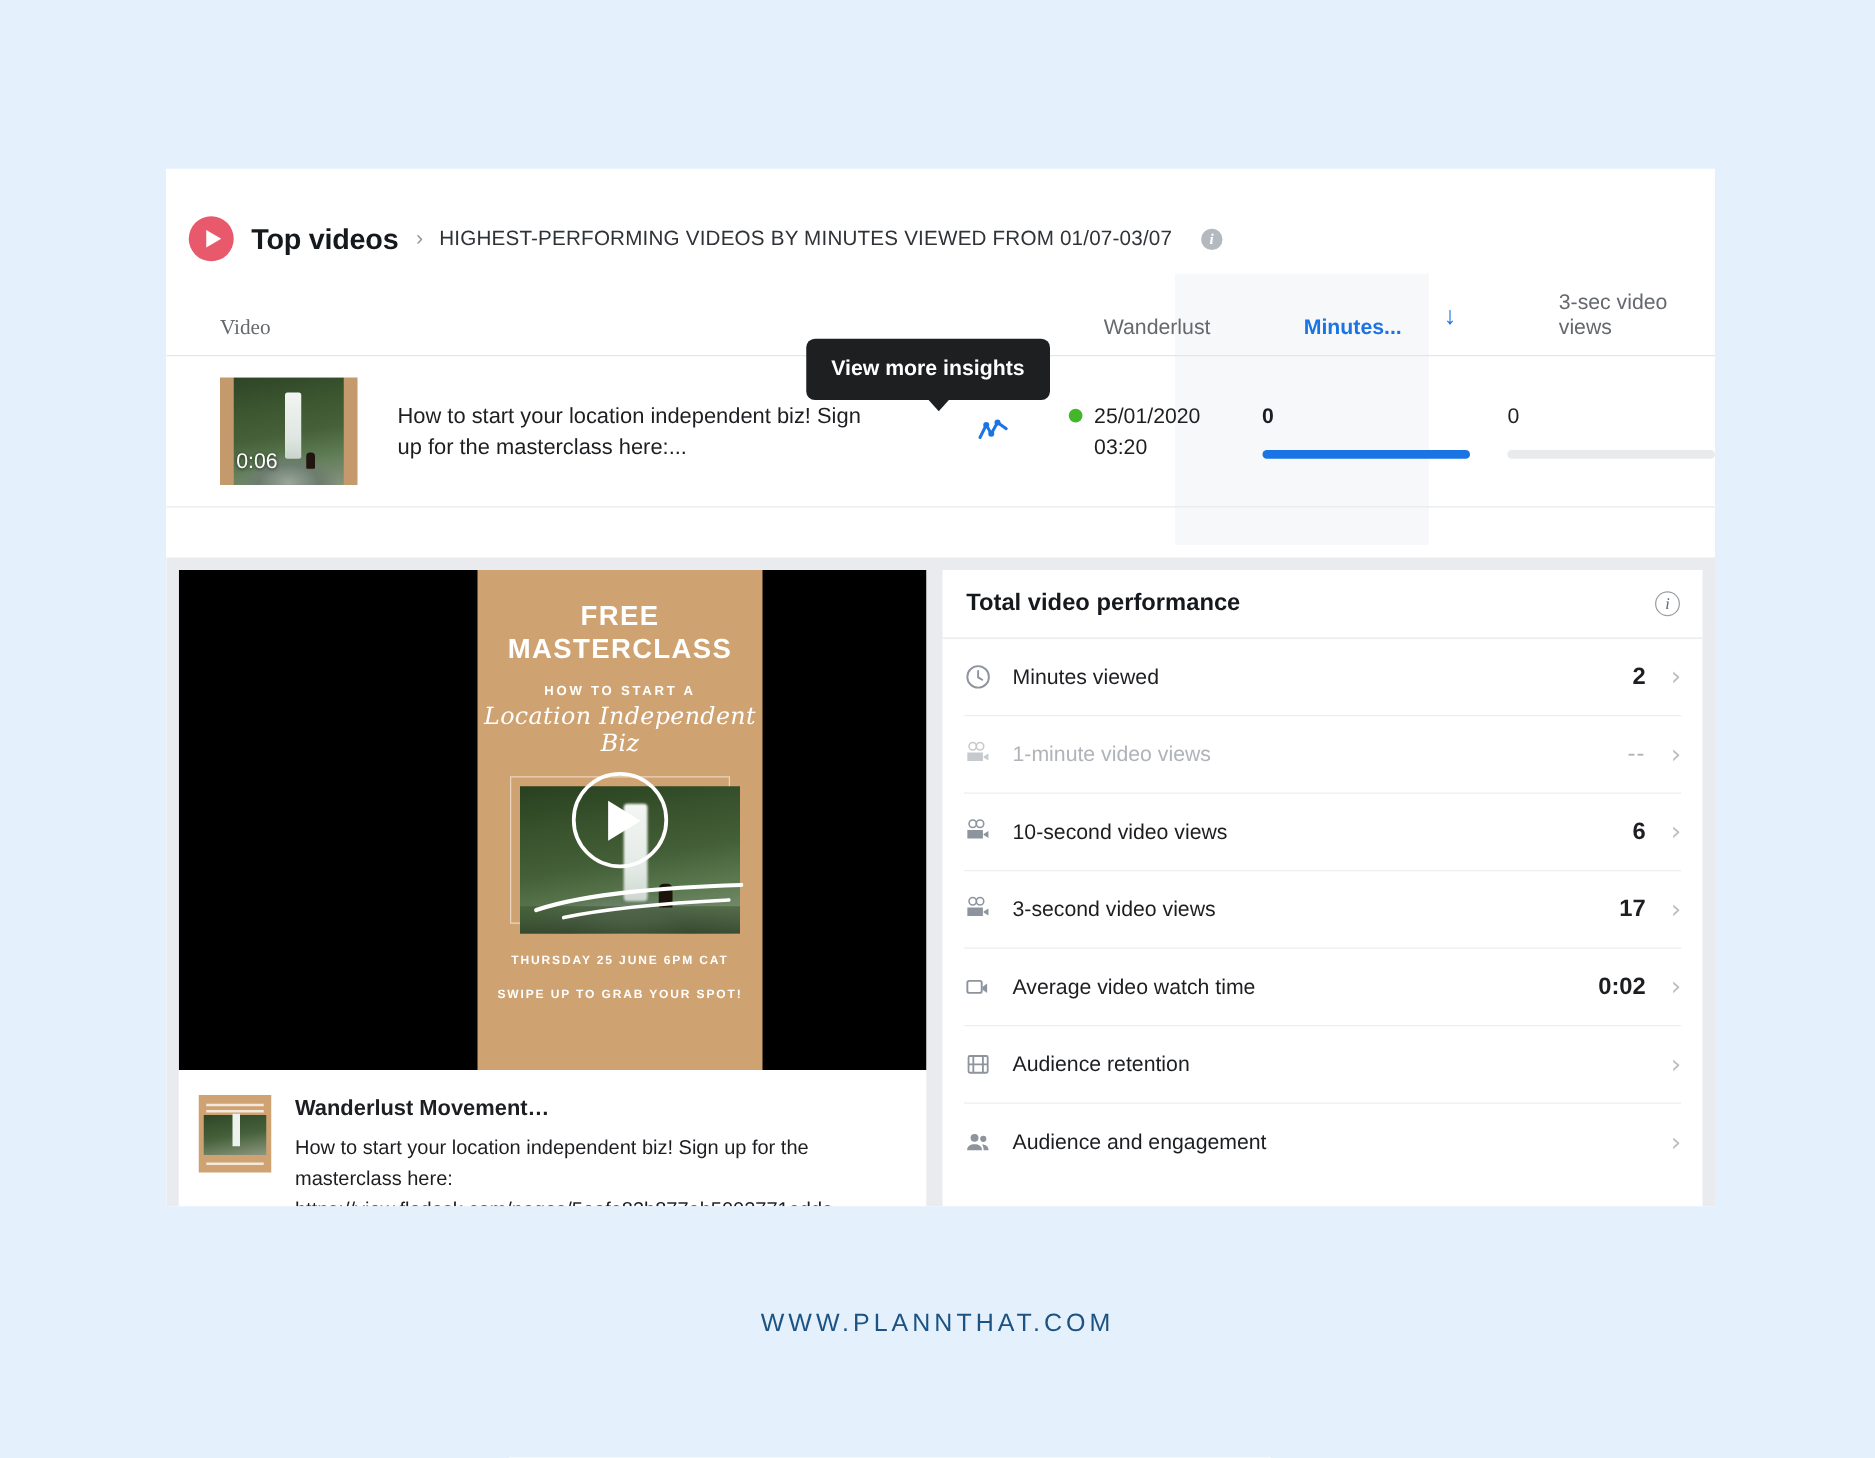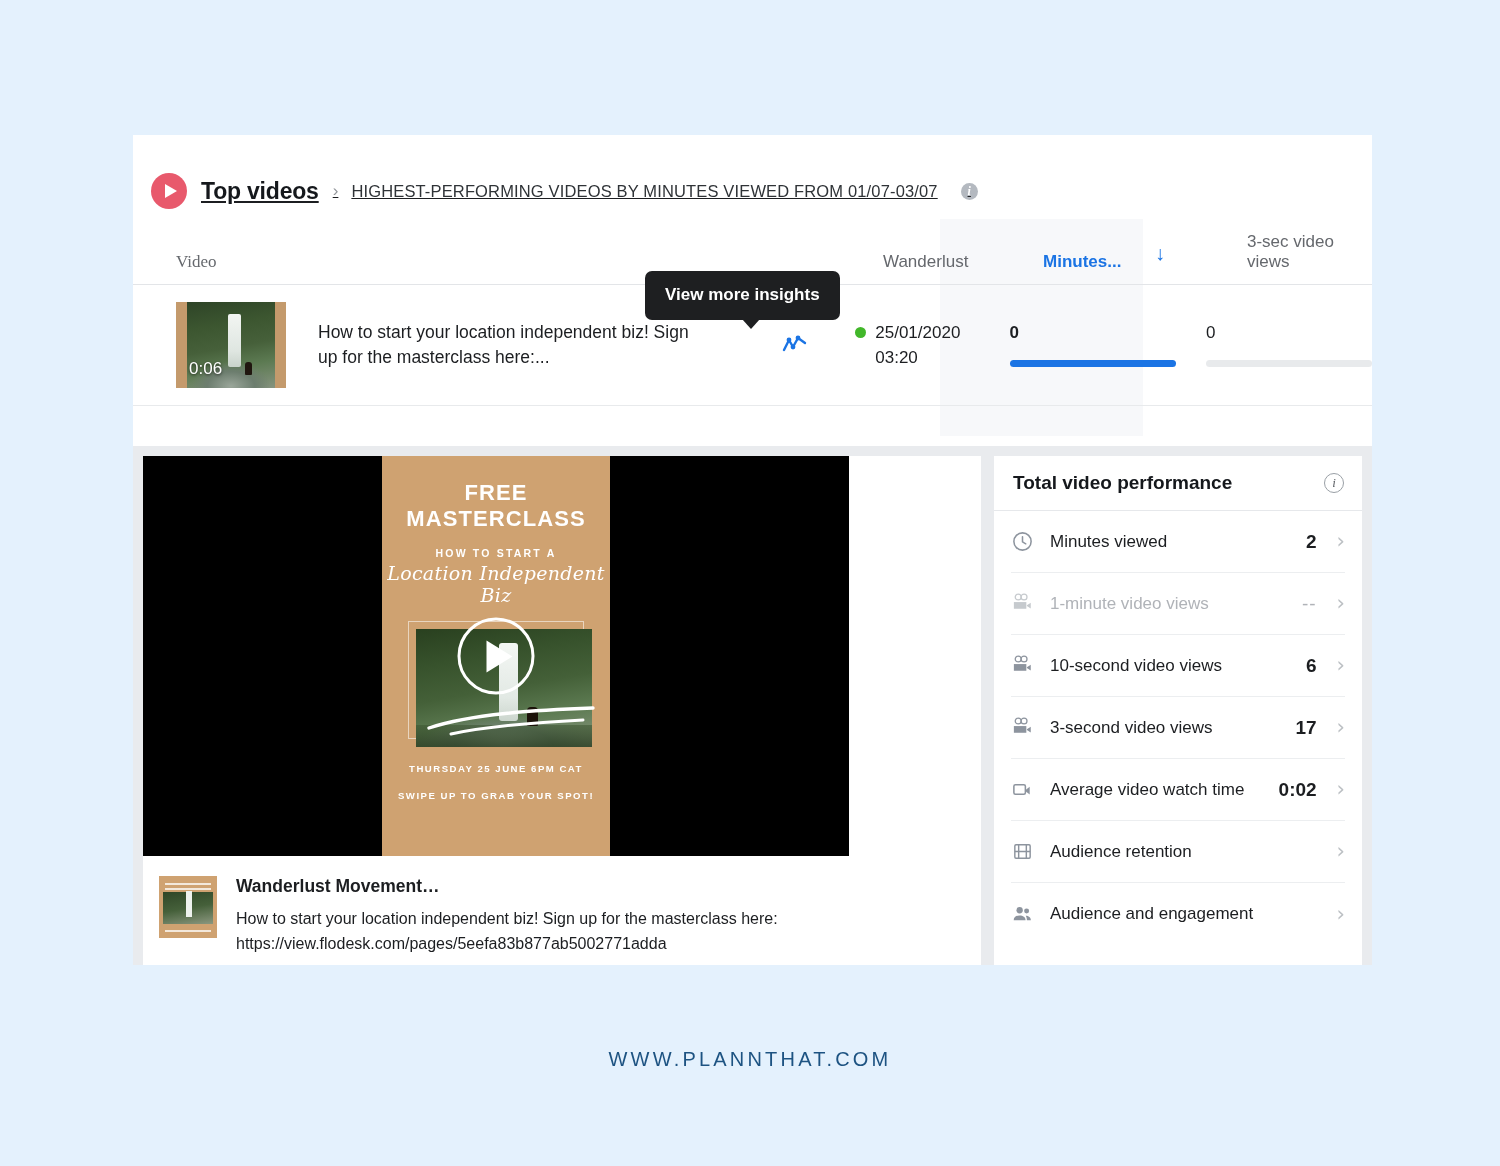--- a/index.html
+++ b/index.html
@@ -33,21 +33,20 @@
     position: relative;
     height: 311px;
     background: #ffffff;
   }
 
   .topcard-header {
     display: flex;
     align-items: center;
     padding: 28px 16px 0 18px;
     height: 84px;
-    text-decoration: underline;
   }
 
   .play-badge {
     width: 36px; height: 36px;
     border-radius: 50%;
     background: #e8596c;
     display: flex; align-items: center; justify-content: center;
     flex: 0 0 auto;
   }
   .play-badge .tri {
@@ -282,21 +281,21 @@
     left: 0; top: 311px;
     width: 1239px;
     height: 519px;
     background: #e9ebee;
     display: flex;
     padding: 10px 10px 0 10px;
     gap: 13px;
   }
 
   .post-col {
-    width: 838px;
+    width: 598px;
     background: #ffffff;
     overflow: hidden;
     flex: 0 0 auto;
   }
 
   .video-stage {
     position: relative;
     width: 706px;
     height: 400px;
     background: #000000;

